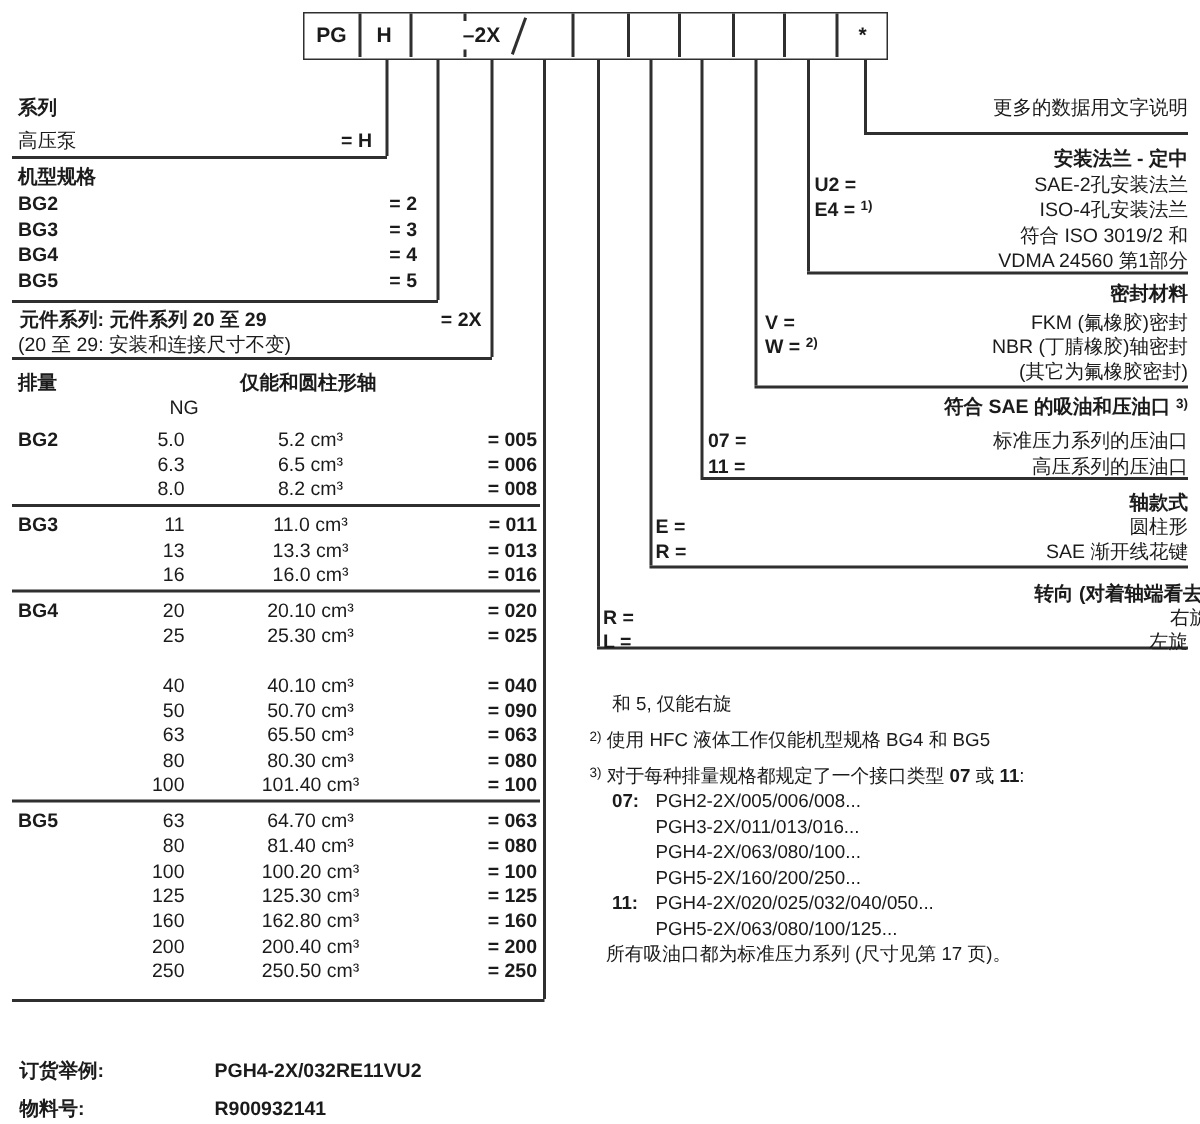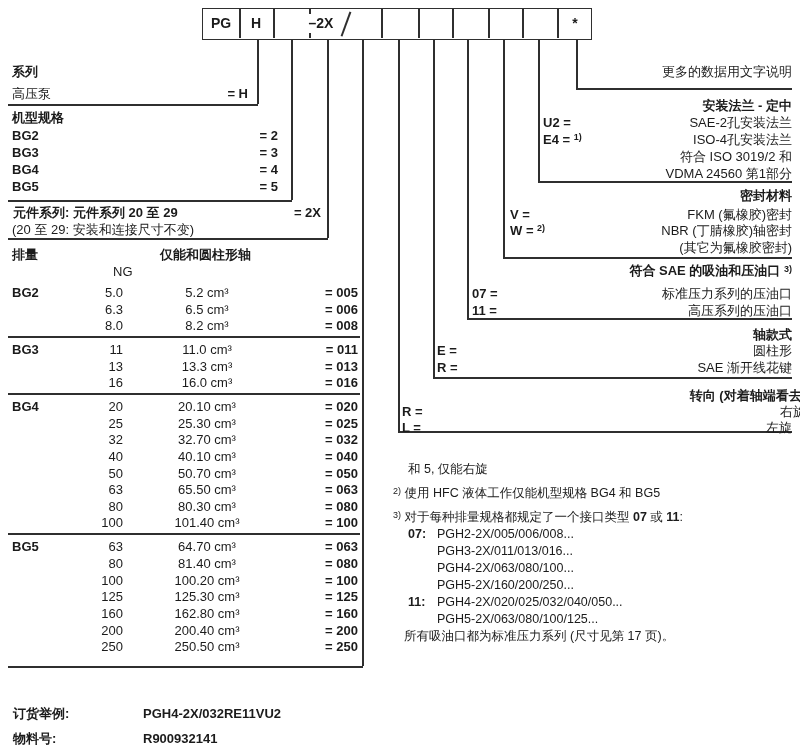--- a/index.html
+++ b/index.html
@@ -144,34 +144,29 @@
     <span class="c-grp">BG4</span>
     <span class="c-ng">20</span>
     <span class="c-val">20.10 cm³</span>
     <span class="c-code">= 020</span>
   </div>
   <div class="trow" style="top:416px;">
     <span class="c-ng">25</span>
     <span class="c-val">25.30 cm³</span>
     <span class="c-code">= 025</span>
   </div>
-  <div class="trow" style="top:432px;">
-    <span class="c-ng">32</span>
-    <span class="c-val">32.70 cm³</span>
-    <span class="c-code">= 032</span>
-  </div>
   <div class="trow" style="top:449px;">
     <span class="c-ng">40</span>
     <span class="c-val">40.10 cm³</span>
     <span class="c-code">= 040</span>
   </div>
   <div class="trow" style="top:466px;">
     <span class="c-ng">50</span>
     <span class="c-val">50.70 cm³</span>
-    <span class="c-code">= 050</span>
+    <span class="c-code">= 090</span>
   </div>
   <div class="trow" style="top:482px;">
     <span class="c-ng">63</span>
     <span class="c-val">65.50 cm³</span>
     <span class="c-code">= 063</span>
   </div>
   <div class="trow" style="top:499px;">
     <span class="c-ng">80</span>
     <span class="c-val">80.30 cm³</span>
     <span class="c-code">= 080</span>

